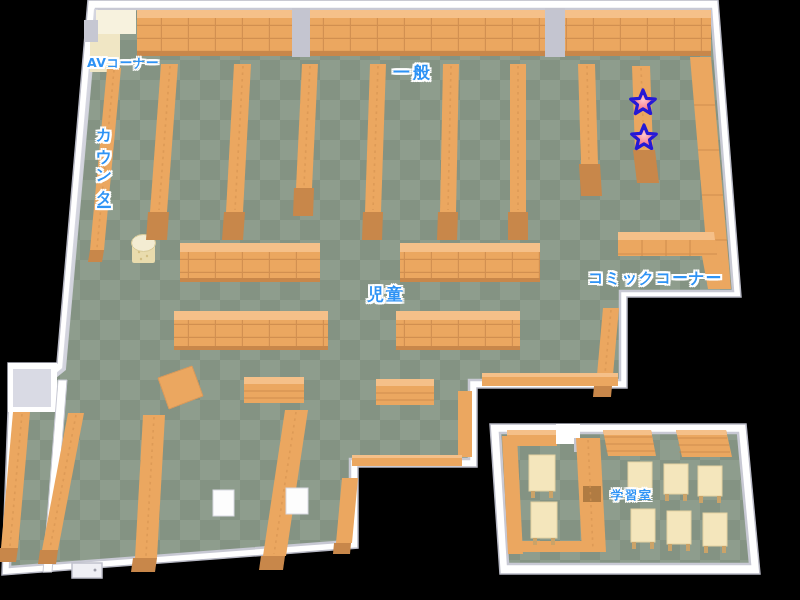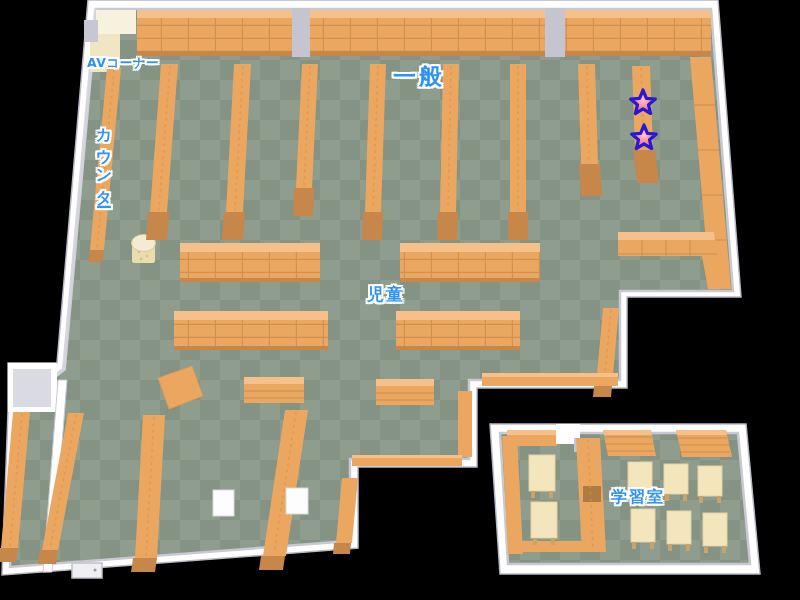--- a/index.html
+++ b/index.html
@@ -288,17 +288,18 @@
   <g transform="translate(643,103)">
     <polygon fill="url(#starGrad)" stroke="var(--star_outline)" stroke-width="3.2" stroke-linejoin="round" points="0,-13 3.41,-4.69 12.36,-4.02 5.52,1.79 7.64,10.52 0,5.8 -7.64,10.52 -5.52,1.79 -12.36,-4.02 -3.41,-4.69"></polygon>
   </g>
   <g transform="translate(644,138)">
     <polygon fill="url(#starGrad)" stroke="var(--star_outline)" stroke-width="3.2" stroke-linejoin="round" points="0,-13 3.41,-4.69 12.36,-4.02 5.52,1.79 7.64,10.52 0,5.8 -7.64,10.52 -5.52,1.79 -12.36,-4.02 -3.41,-4.69"></polygon>
   </g>
 </svg>
 
 <div class="maplabel" style="left:87px;top:55px;font-size:12.5px;letter-spacing:.5px;">AVコーナー</div>
 <div class="maplabel vert" style="left:93px;top:117px;font-size:16px;letter-spacing:2px;">カウンター</div>
-<div class="maplabel" style="left:393px;top:61px;font-size:23px;letter-spacing:3px;">一般</div>
+<div class="maplabel" style="left:393px;top:61px;font-size:17px;letter-spacing:3px;">一般</div>
 <div class="maplabel" style="left:337px;top:283px;font-size:17px;letter-spacing:2px;margin-left:30px;">児童</div>
-<div class="maplabel" style="left:611px;top:487px;font-size:16px;letter-spacing:2px;">学習室</div>
+<div class="maplabel" style="left:588px;top:268px;font-size:15.5px;letter-spacing:1px;">コミックコーナー</div>
+<div class="maplabel" style="left:611px;top:487px;font-size:12px;letter-spacing:2px;">学習室</div>
 
 </div>
 
 </body></html>

